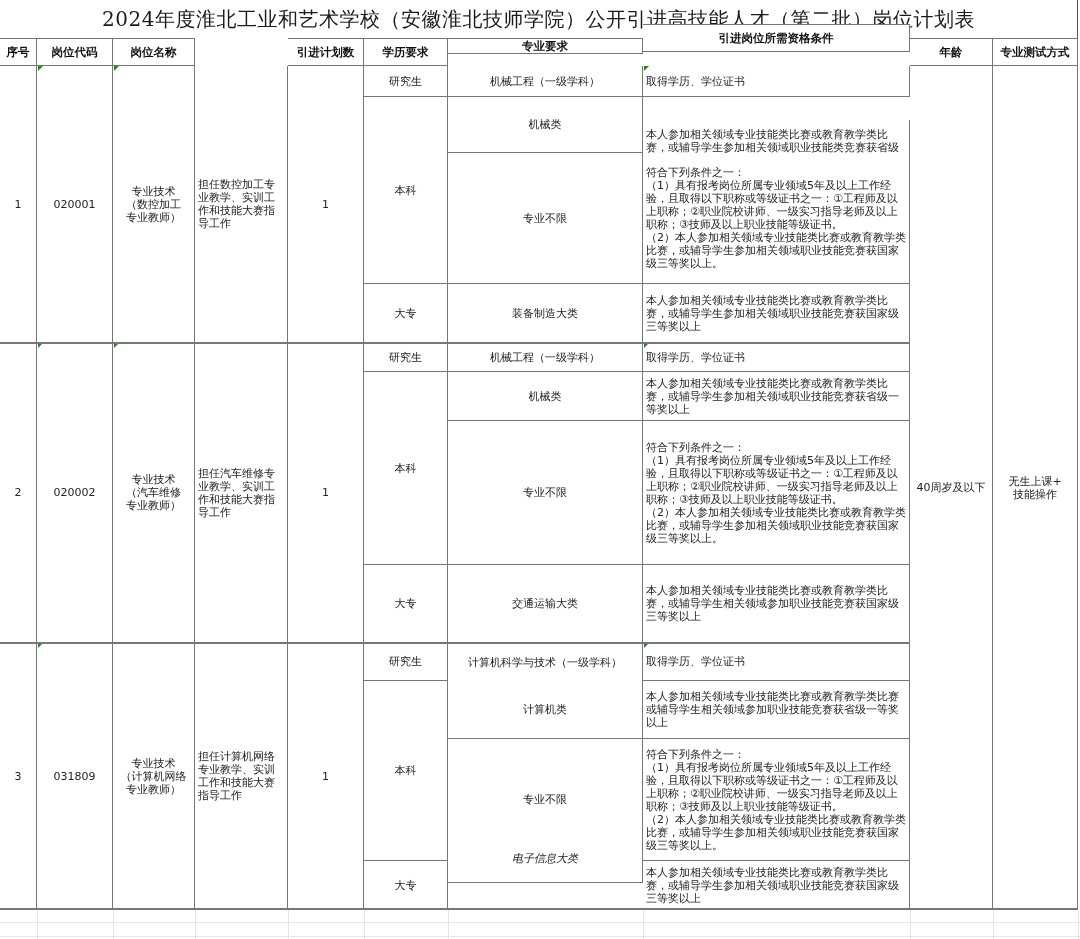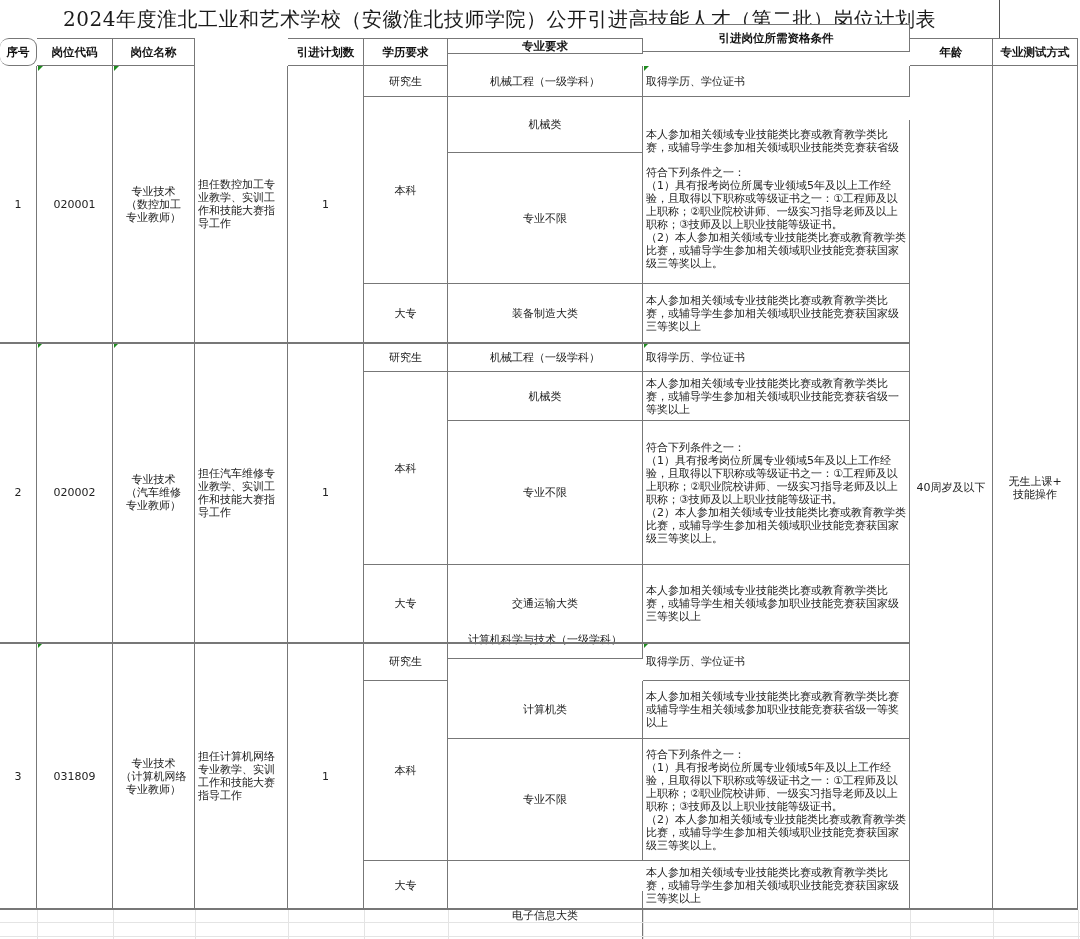--- a/index.html
+++ b/index.html
@@ -1,38 +1,38 @@
 <!DOCTYPE html>
 <html><head>
 <meta charset="utf-8">
 <style>
   html, body { margin: 0; padding: 0; background: #ffffff; }
   body { width: 1080px; height: 939px; position: relative; overflow: hidden;
          font-family: "DejaVu Sans", "Liberation Sans", sans-serif; color: #222; }
-  .title { position: absolute; left: 0; top: 0; width: 1000px; height: 38px;
+  .title { position: absolute; left: 0; top: 0; width: 1078px; height: 38px;
            display: flex; align-items: center; justify-content: center;
            font-family: "DejaVu Serif", "Liberation Serif", serif; font-size: 20px;
            color: #1a1a1a; letter-spacing: 0.5px; border-right: 1px solid #555; box-sizing: border-box; }
   .cell { position: absolute; box-sizing: border-box; border-right: 1px solid #777; border-bottom: 1px solid #777;
           display: flex; align-items: center; justify-content: center; text-align: center;
           font-size: 11px; line-height: 13px; padding: 2px 3px; background: #fff; }
   .cell.hdr { font-weight: bold; font-size: 11.5px; color: #111; border-top: 1px solid #777; }
   .cell.left { justify-content: flex-start; text-align: left; }
   .cell .txt { white-space: pre-line; display: block; }
   .grid-line-h { position: absolute; left: 0; width: 1080px; height: 1px; background: #e4e4e4; }
   .grid-line-v { position: absolute; top: 910px; height: 29px; width: 1px; background: #e4e4e4; }
   .tri { position: absolute; width: 0; height: 0; border-top: 5px solid #1e8a1e; border-right: 5px solid transparent; }
   .sep-h { position: absolute; left: 0; width: 1078px; height: 2px; background: #777; }
 </style>
 </head>
 <body>
 
 <div class="title">2024年度淮北工业和艺术学校（安徽淮北技师学院）公开引进高技能人才（第二批）岗位计划表</div>
 
-<div class="cell hdr" style="left:0;top:38px;width:37px;height:28px;border-radius:9px;">
+<div class="cell hdr" style="left:0;top:38px;width:37px;height:28px;">
     <span>序号</span>
   </div>
 <div class="cell hdr" style="left:37px;top:38px;width:76px;height:28px;">
     <span>岗位代码</span>
   </div>
 <div class="cell hdr" style="left:113px;top:38px;width:82px;height:28px;">
     <span>岗位名称</span>
   </div>
 <div class="cell hdr" style="left:195px;top:38px;width:93px;height:28px;margin-top:34px;">
     <span>岗位职责</span>
@@ -204,30 +204,30 @@
 <div class="cell" style="left:364px;top:643px;width:84px;height:38px;">
     <span>研究生</span>
   </div>
 <div class="cell" style="left:364px;top:681px;width:84px;height:180px;">
     <span>本科</span>
   </div>
 <div class="cell" style="left:364px;top:861px;width:84px;height:49px;">
     <span>大专</span>
   </div>
 
-<div class="cell" style="left:448px;top:621px;width:195px;height:38px;">
+<div class="cell" style="left:448px;top:644px;width:195px;height:38px;">
     <span>计算机科学与技术（一级学科）</span>
   </div>
 <div class="cell" style="left:448px;top:681px;width:195px;height:58px;">
     <span>计算机类</span>
   </div>
 <div class="cell" style="left:448px;top:739px;width:195px;height:122px;">
     <span>专业不限</span>
   </div>
-<div class="cell" style="left:448px;top:891px;width:195px;height:49px;">
+<div class="cell" style="left:448px;top:834px;width:195px;height:49px;font-style:italic;">
     <span>电子信息大类</span>
   </div>
 
 <div class="cell left" style="left:643px;top:643px;width:267px;height:38px;">
     <span class="txt">取得学历、学位证书</span>
   </div>
 <div class="tri" style="left:644px;top:643px;"></div>
 <div class="cell left" style="left:643px;top:681px;width:267px;height:58px;">
     <span class="txt">本人参加相关领域专业技能类比赛或教育教学类比赛或辅导学生相关领域参加职业技能竞赛获省级一等奖以上</span>
   </div>

